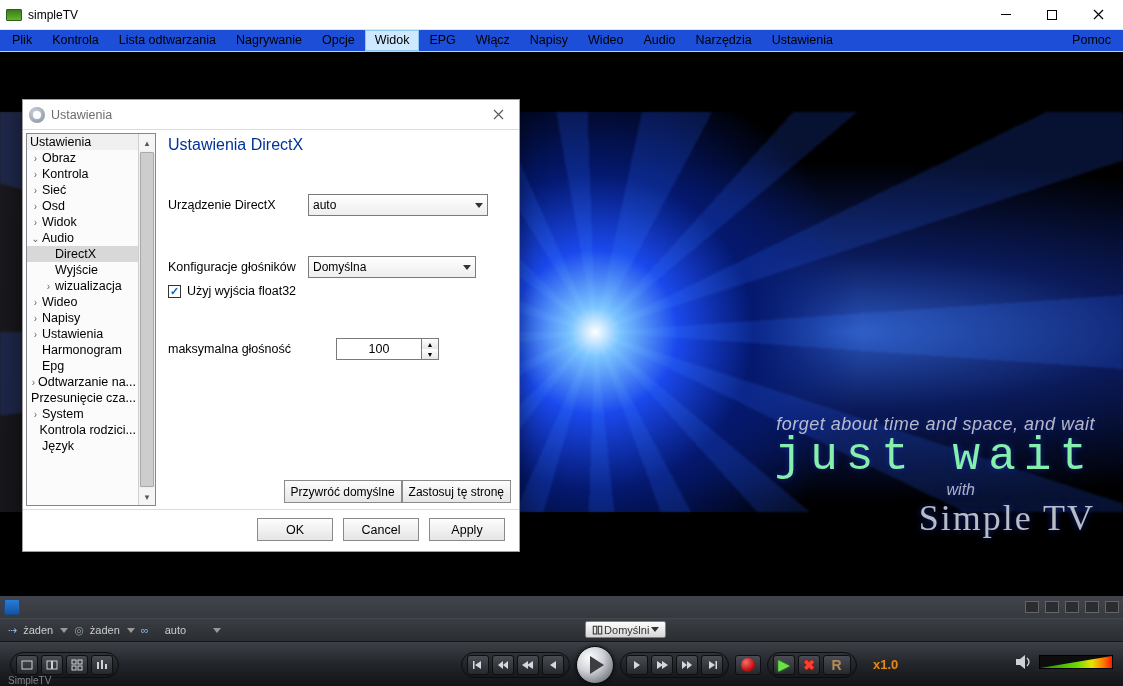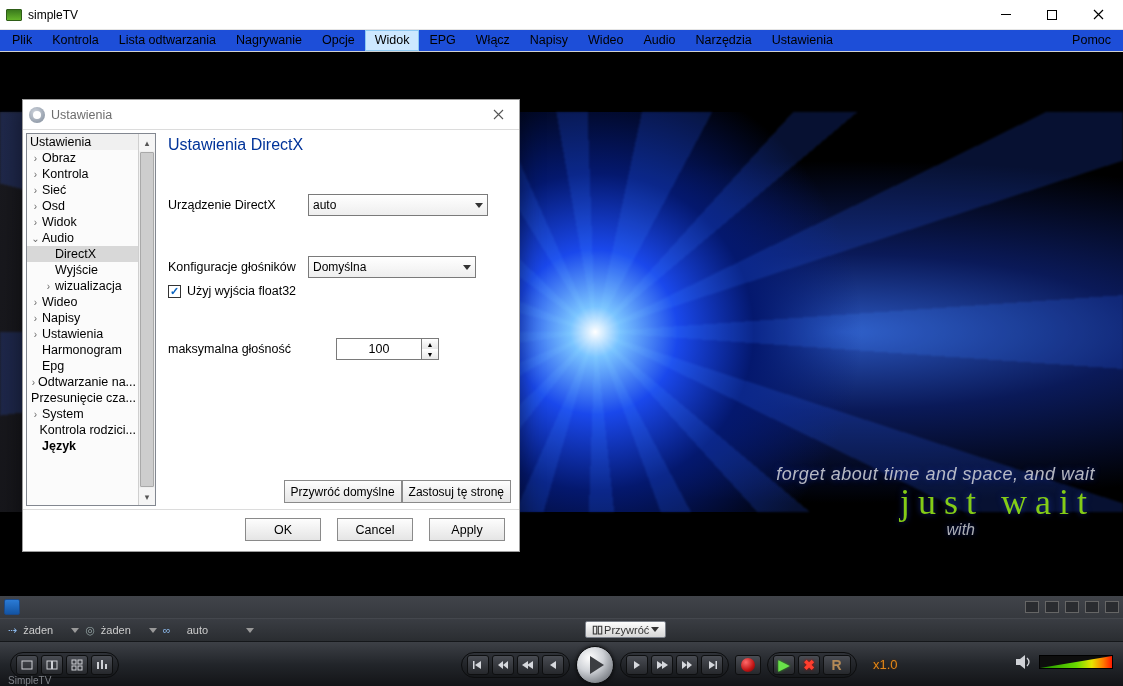--- a/index.html
+++ b/index.html
@@ -23,69 +23,69 @@
   background:
     radial-gradient(circle at 53% 55%, #fff 0%, #79c3ff 4%, #1a48ec 13%, #04186e 25%, rgba(0,0,0,0) 42%),
     radial-gradient(ellipse at 75% 55%, rgba(44,90,200,0.95) 0%, rgba(12,30,104,0.85) 25%, rgba(0,0,0,0.4) 55%, rgba(0,0,0,0) 70%),
     linear-gradient(95deg, rgba(50,50,60,0.5) 0%, rgba(0,0,0,0) 35%);
 }
 .splash::before{content:"";position:absolute;inset:0;background:
   repeating-conic-gradient(from 20deg at 53% 55%, rgba(30,70,200,0.25) 0deg 8deg, rgba(0,0,0,0) 8deg 22deg);
   mix-blend-mode:screen; filter:blur(1px);}
 .splash-txt{position:absolute; right:28px; bottom:56px; text-align:right; font-family:Georgia,"Times New Roman",serif; color:#c9cbd4; text-shadow:0 0 6px rgba(20,40,150,0.9);}
 .splash-txt .l1{font-style:italic; font-size:18px; letter-spacing:0.5px; opacity:.9;}
-.splash-txt .l2{font-family:Liberation Serif, serif; font-size:36px; letter-spacing:8px; color:#84cc16; margin-top:-4px;}
+.splash-txt .l2{font-family:Liberation Mono, monospace; font-size:46px; letter-spacing:8px; color:#86efac; margin-top:-4px;}
 .splash-txt .l3{font-style:italic; font-size:16px; margin-top:-2px; margin-right:120px; opacity:.85;}
 .splash-txt .l4{font-family:"Times New Roman",serif; font-size:36px; color:#b8bcc6; letter-spacing:2px; margin-top:-2px;}
 
 
 .panel{height:91px; background:linear-gradient(#41444a,#2c2f34 45%,#1a1c1f); border-top:1px solid #000; position:relative; color:#bbb; font-size:11px;}
 .panel-top{height:22px; display:flex; align-items:center; padding:2px 4px; gap:4px;}
 .sq-icon{width:16px;height:16px;border:1px solid #1b4a8a;background:linear-gradient(#2b7bd6,#1354a3);border-radius:2px;}
 .tiny-win{width:14px;height:12px;border:1px solid #666;background:#2a2c30;margin-left:2px;cursor:default;}
 .panel-flex{flex:1;}
 .panel-mid{height:24px; display:flex; align-items:center; padding:0 8px; gap:6px; border-top:1px solid #44474d; border-bottom:1px solid #15171a; background:linear-gradient(#3a3d43,#2a2d31);}
-.drop{display:flex;align-items:center;gap:18px;cursor:default;color:#ccc;}
+.drop{display:flex;align-items:center;gap:7px;cursor:default;color:#ccc;}
 .tri{width:0;height:0;border-left:4px solid transparent;border-right:4px solid transparent;border-top:5px solid #999;}
 .dolby-chip{position:absolute; left:585px; top:25px; height:17px; padding:1px 6px; background:linear-gradient(#fdfdfd,#d6d6d6); border:1px solid #7a7f88; border-radius:2px; color:#333; font-size:11px; display:flex; align-items:center; gap:2px;}
 .dolby-chip .dd{font-weight:bold;letter-spacing:-1px;}
 
 
 .ctrl{height:45px; display:flex; align-items:center; padding:0 10px; gap:6px; background:linear-gradient(#3d4046,#22252a 50%,#121316); position:relative;}
 .small-btn{width:22px;height:20px;border:1px solid #0e0f10;border-radius:3px;background:linear-gradient(#494c53,#26282c);display:flex;align-items:center;justify-content:center;color:#cfd1d6;font-size:11px;cursor:default;}
 .small-btn svg{width:12px;height:12px;fill:#d6d8dd;}
 .btn-group{display:flex;gap:3px; padding:2px 5px; background:linear-gradient(#2f3238,#16181b); border:1px solid #0c0d0e; border-radius:13px;}
 .play-btn{width:38px;height:38px;border-radius:50%;background:radial-gradient(circle at 35% 30%,#fefefe,#cfd2d7 40%,#8e9298 70%,#55585e);border:1px solid #0b0c0e;box-shadow:0 0 4px rgba(0,0,0,0.8);display:flex;align-items:center;justify-content:center;cursor:default;}
 .play-btn .tri-play{width:0;height:0;border-top:9px solid transparent;border-bottom:9px solid transparent;border-left:14px solid #3c3e42;margin-left:3px;}
 .rec{width:14px;height:14px;border-radius:50%;background:radial-gradient(circle at 35% 30%,#ff6a6a,#c01414 60%,#5a0606);}
 .greenplay{color:#69e24a;font-size:15px;text-shadow:0 0 3px #34a018;}
 .redx{color:#ff3e2e;font-weight:bold;font-size:14px;text-shadow:0 0 3px #a30b00;}
 .r-glyph{color:#b48a57;font-weight:bold;font-size:14px;letter-spacing:1px;}
-.speed{margin-left:10px;color:#e0861a;font-weight:normal;font-size:13px;text-shadow:0 0 2px #5a2f00;}
+.speed{margin-left:10px;color:#e0861a;font-weight:bold;font-size:13px;text-shadow:0 0 2px #5a2f00;}
 .vol{position:absolute; right:10px; top:12px; display:flex; align-items:center; gap:6px;}
 .vol-icon{width:18px;height:16px;}
 .vol-bar{width:74px;height:14px;background:#0d0d0d;border:1px solid #000;position:relative;overflow:hidden;}
 .vol-bar::before{content:"";position:absolute;inset:0;background:linear-gradient(90deg,#1d8f00,#67d900 50%,#e7e400 72%,#ff7a00 88%,#ff1a00 100%);clip-path:polygon(0 100%,100% 0,100% 100%);}
 
 
 .dialog{position:absolute; left:22px; top:99px; width:498px; height:453px; background:#fff; border:1px solid #9d9d9d; box-shadow:0 4px 22px rgba(0,0,0,0.45);}
 .dlg-title{height:30px;display:flex;align-items:center;padding:0 6px;border-bottom:1px solid #dcdcdc;}
 .gear{width:16px;height:16px;border-radius:50%;background:radial-gradient(circle at 40% 35%,#d0d6de,#7e8998);position:relative;margin-right:6px;}
 .gear::after{content:"";position:absolute;inset:4px;border-radius:50%;background:#fff;}
 .dlg-title span{color:#6d6d6d;font-size:12.5px;flex:1;}
 .dlg-close{width:30px;height:26px;display:flex;align-items:center;justify-content:center;color:#555;font-size:15px;cursor:default;}
 .dlg-body{display:flex;height:379px;}
 
 
 .tree-wrap{width:130px;border:1px solid #828790;margin:3px 0 3px 3px;display:flex;flex-direction:column;font-size:12.5px;background:#fbfbfb;position:relative;overflow:hidden;}
 .tree-scroll{flex:1; overflow:hidden;}
 .tree-item{padding:1px 2px 1px 3px;white-space:nowrap;overflow:hidden;text-overflow:ellipsis;cursor:default;display:flex;align-items:center;gap:1px;}
 .tree-item.hdr{font-weight:normal;background:#f0f0f0;}
 .tree-item.sel{background:#d8d8d8;}
-.tree-item.bold{font-weight:bold;}
+.tree-item.bold{font-weight:normal;}
 .exp{width:11px;display:inline-block;color:#6a6a6a;font-size:10px;text-align:center;}
 .ind1{padding-left:16px;}
 .vscroll{width:17px;background:#f0f0f0;border-left:1px solid #cfcfcf;display:flex;flex-direction:column;}
 .vscroll .arr{height:17px;display:flex;align-items:center;justify-content:center;background:#f5f5f5;font-size:9px;color:#555;cursor:default;}
 .vscroll .thumb{flex:1;margin:1px;background:#cdcdcd;border:1px solid #a9a9a9;border-radius:1px;}
 
 
 .pane{flex:1;padding:6px 22px 6px 12px;position:relative;font-size:12.5px;color:#000;}
 .pane h2{margin:0 0 12px 0;font-size:16px;font-weight:normal;color:#003399;}
 .row{display:flex;align-items:center;margin-bottom:6px;margin-top:40px;}
@@ -96,21 +96,21 @@
 .chk{display:flex;align-items:center;gap:6px;margin:2px 0 8px 0;}
 .chk .box{width:13px;height:13px;border:1px solid #333;background:#fff;display:flex;align-items:center;justify-content:center;color:#0a64c0;font-size:11px;font-weight:bold;}
 .spin{display:flex;}
 .spin input{width:86px;height:22px;border:1px solid #7a7a7a;text-align:center;font-size:12.5px;padding:0;}
 .spin .ud{width:17px;height:22px;border:1px solid #7a7a7a;border-left:none;display:flex;flex-direction:column;}
 .spin .ud div{flex:1;display:flex;align-items:center;justify-content:center;font-size:7px;background:linear-gradient(#fff,#e7e7e7);cursor:default;}
 
 .pane-btns{position:absolute;right:8px;bottom:6px;display:flex;gap:0;}
 .pane-btns button{height:23px;border:1px solid #8a8a8a;background:linear-gradient(#fdfdfd,#e6e6e6);font-size:12px;padding:0 6px;cursor:default;}
 
-.dlg-foot{height:40px;border-top:1px solid #dcdcdc;display:flex;align-items:center;justify-content:flex-end;gap:16px;padding:0 14px;}
+.dlg-foot{height:40px;border-top:1px solid #dcdcdc;display:flex;align-items:center;justify-content:flex-end;gap:10px;padding:0 14px;}
 .dlg-foot button{width:76px;height:23px;border:1px solid #8a8a8a;background:linear-gradient(#fdfdfd,#e5e5e5);font-size:12.5px;cursor:default;}
 
 
 svg{display:block;}
 </style>
 </head>
 <body>
 
 <div class="titlebar">
   <div class="app-icon"></div>
@@ -149,20 +149,21 @@
   <div class="spacer"></div>
   <div class="mi">Pomoc</div>
 </div>
 
 <div class="video">
   <div class="splash"></div>
   <div class="splash-txt">
     <div class="l1">forget about time and space, and wait</div>
     <div class="l2">just wait</div>
     <div class="l3">with</div>
+    <div class="l4">Simple TV</div>
   </div>
 </div>
 
 <div class="panel">
   <div class="panel-top">
     <div class="sq-icon"></div>
     <div class="panel-flex"></div>
     <div class="tiny-win"></div>
     <div class="tiny-win"></div>
     <div class="tiny-win"></div>
@@ -182,21 +183,21 @@
         <span class="tri"></span>
       </div>
     <span style="color:#8ab6e8;">∞</span>
     <div class="drop" style="margin-left:10px;">
         <span>auto</span>
         <span class="tri" style="margin-left:20px;"></span>
       </div>
   </div>
   <div class="dolby-chip">
     <span class="dd">▯▯</span>
-    <span>Przywróć</span>
+    <span>Domyślni</span>
     <span class="tri" style="border-top-color:#333;"></span>
   </div>
 
   <div class="ctrl">
     <div class="btn-group">
       <div class="small-btn">
           <svg viewBox="0 0 12 12">
             <rect x="1" y="2" width="10" height="8" fill="none" stroke="#cfd1d6"></rect>
           </svg>
         </div>

